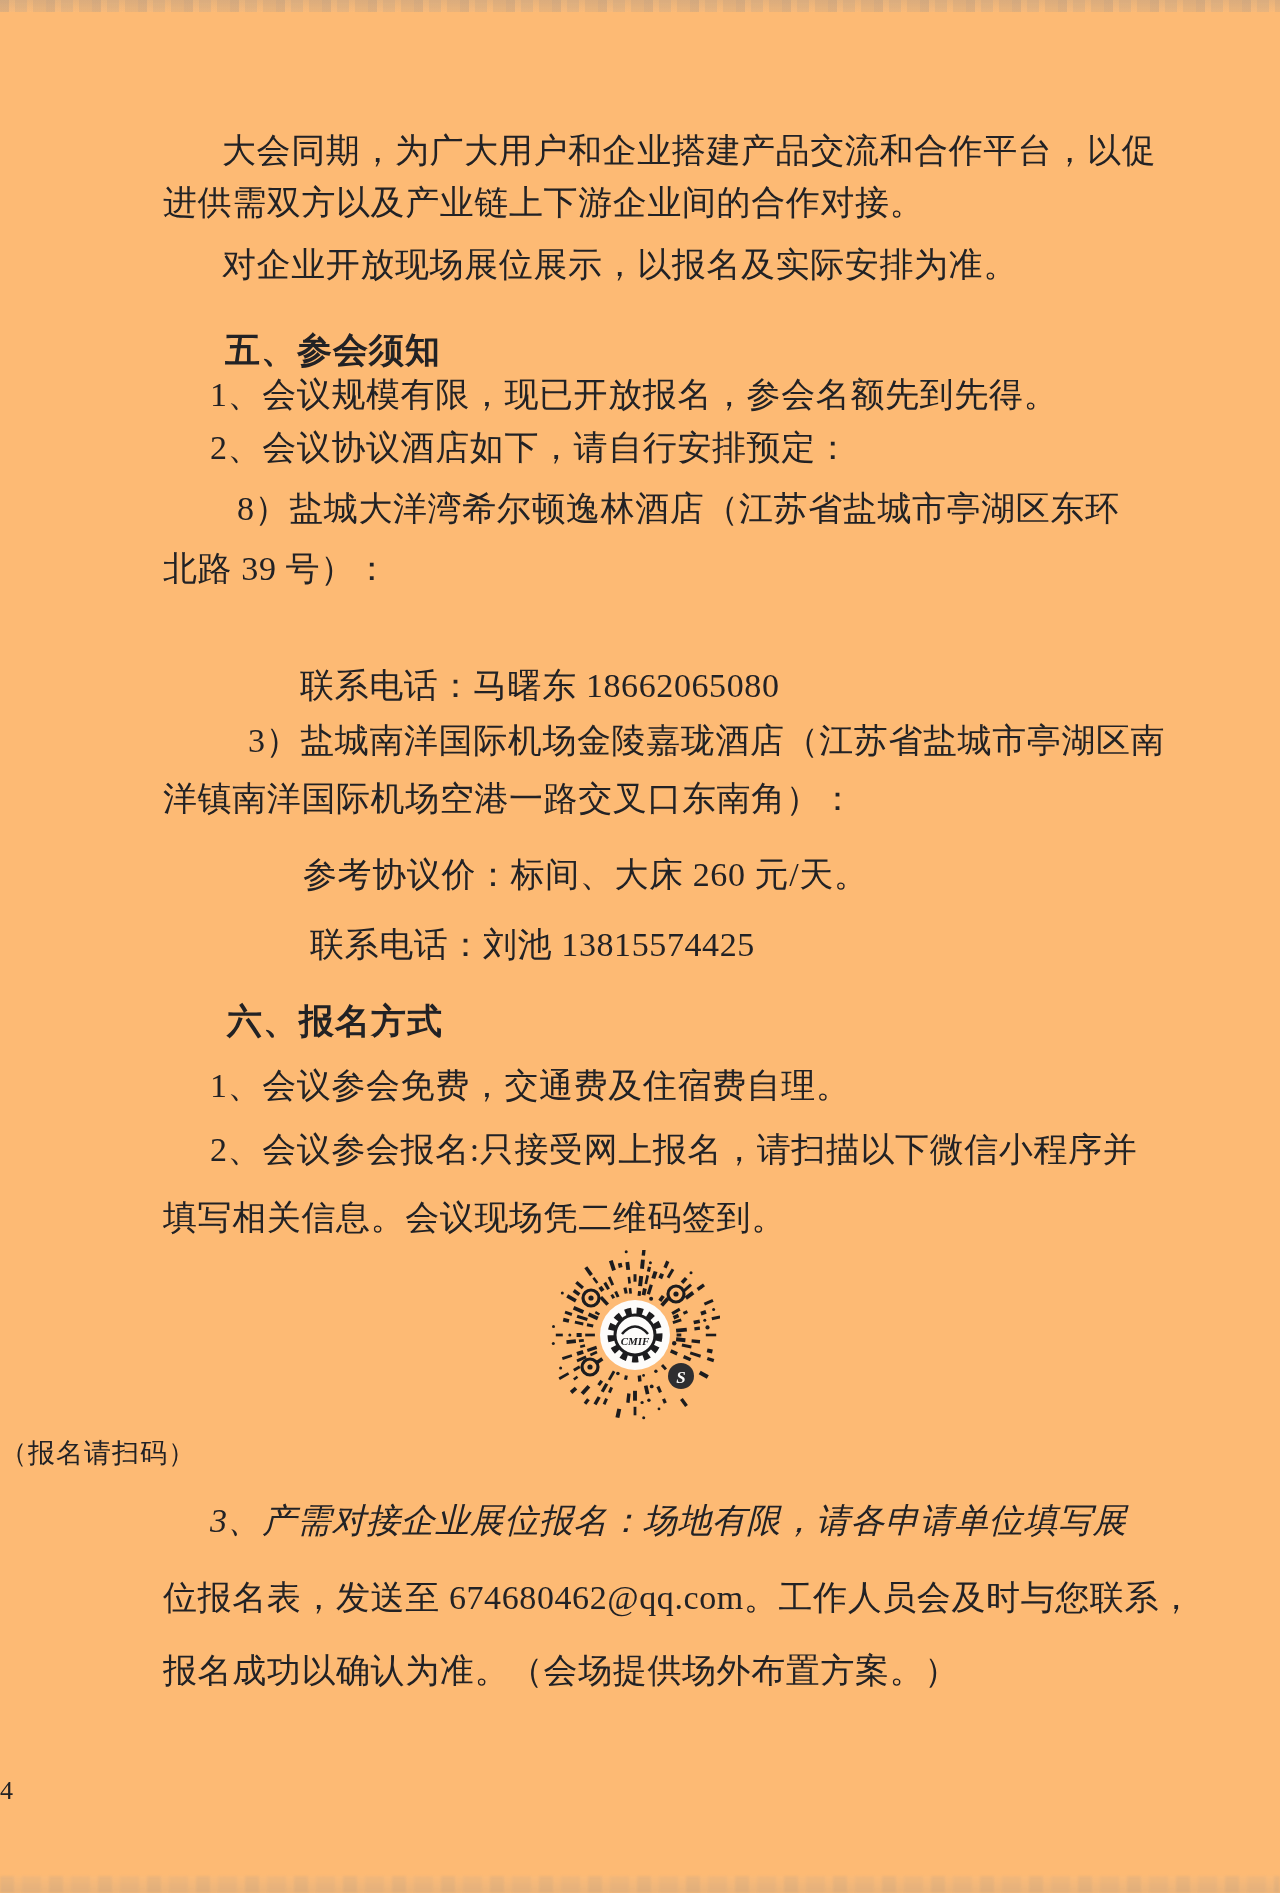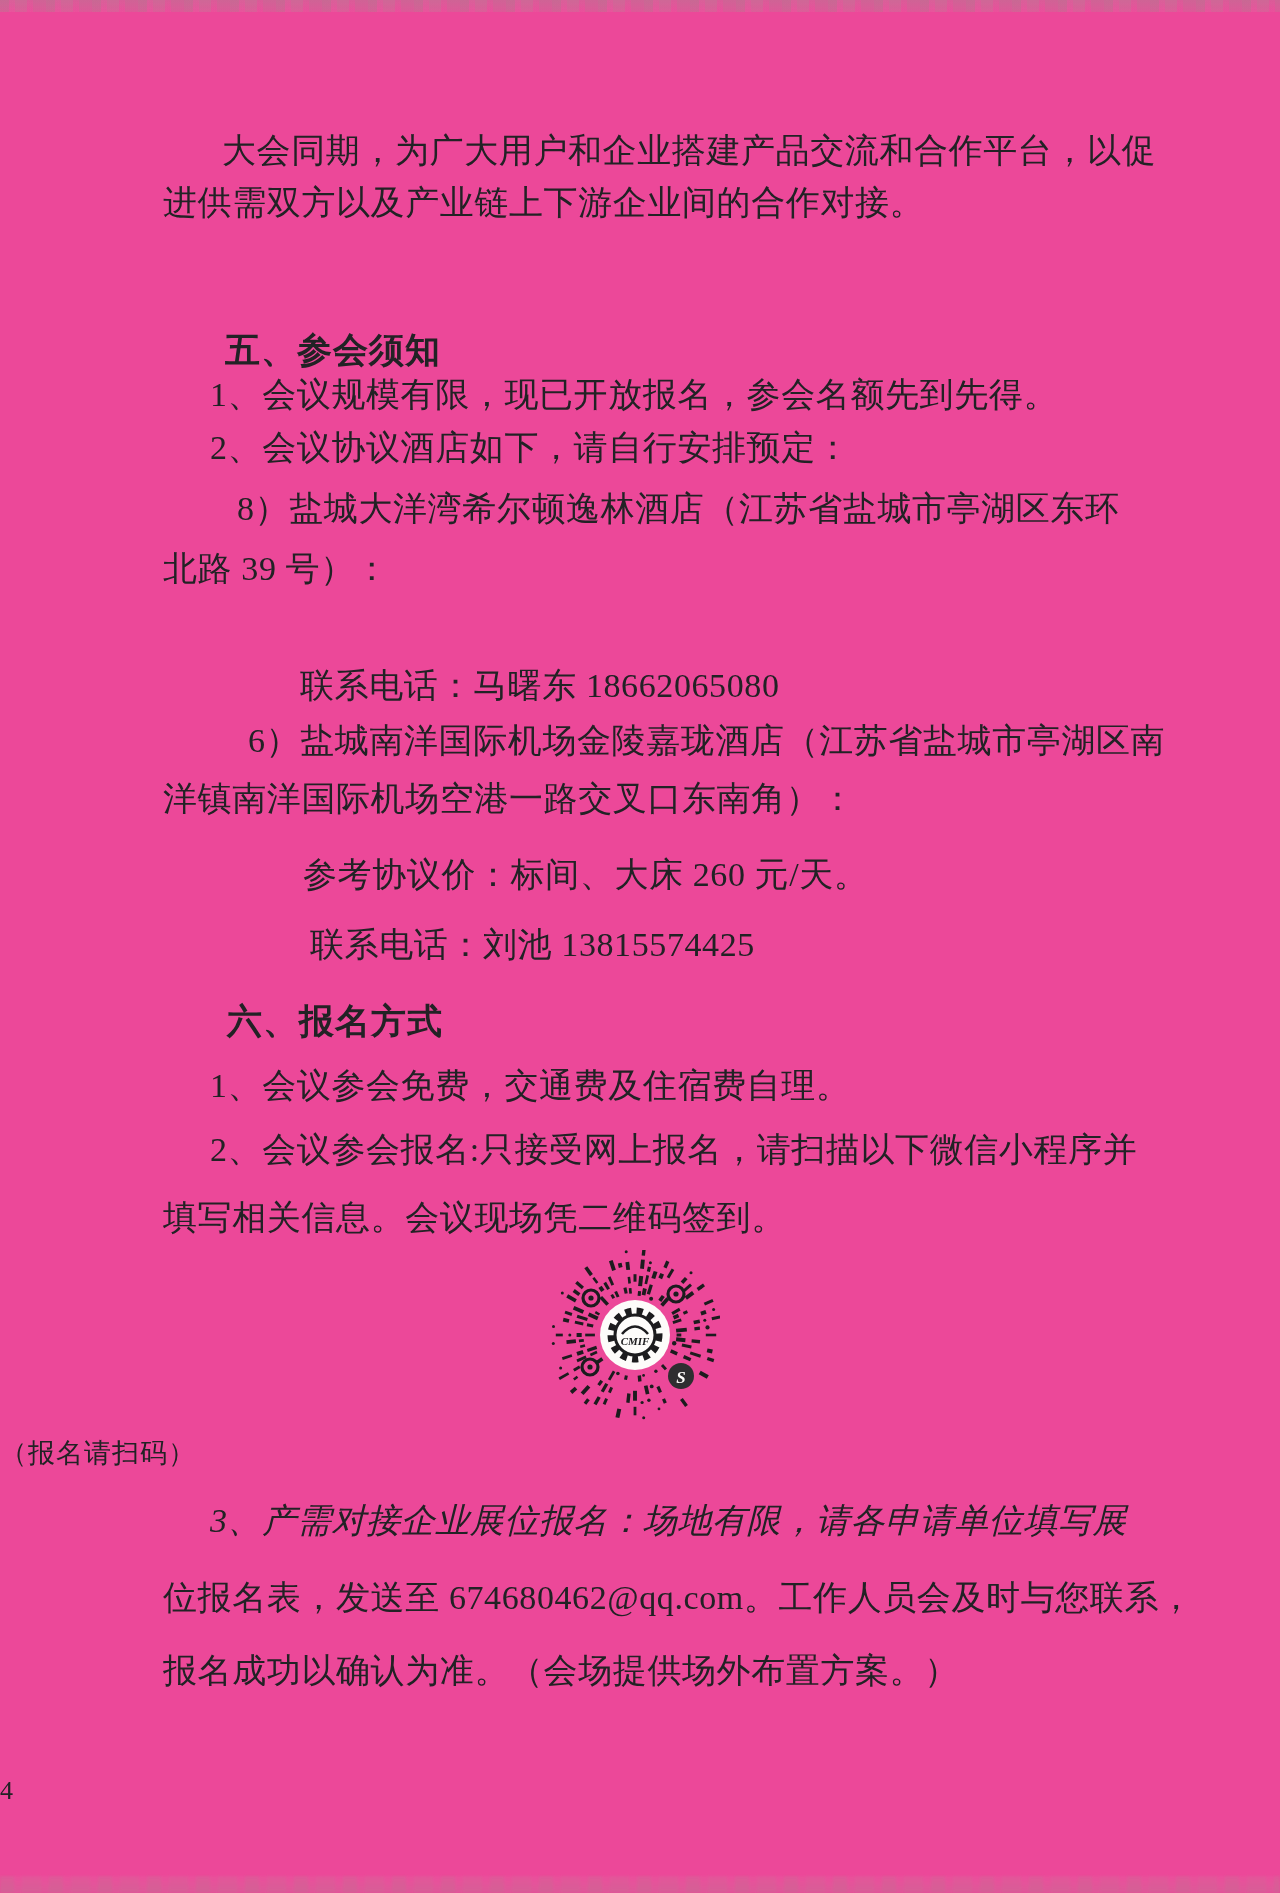--- a/index.html
+++ b/index.html
@@ -1,20 +1,20 @@
 <!DOCTYPE html>
 <html><head>
 <meta charset="utf-8">
 <style>
   html,body{margin:0;padding:0;background:#e8e6e2;}
   .page{
     position:relative;
     width:1280px;height:1893px;
     margin:0 auto;
-    background:#ec4899;
+    background:#fdba74;
     overflow:hidden;
     font-family:"Liberation Serif","DejaVu Serif",serif;
     color:#222225;
   }
   .ln{
     position:absolute;
     font-size:34px;
     line-height:1.25;
     letter-spacing:0.6px;
     white-space:nowrap;
@@ -51,30 +51,31 @@
 </style>
 </head>
 <body>
 
 <div class="page">
 
   <div class="edge-band-top"></div>
 
   <div class="ln" style="top:130px;left:222px;">大会同期，为广大用户和企业搭建产品交流和合作平台，以促</div>
   <div class="ln" style="top:182px;left:163px;">进供需双方以及产业链上下游企业间的合作对接。</div>
+  <div class="ln" style="top:244px;left:222px;">对企业开放现场展位展示，以报名及实际安排为准。</div>
 
   <div class="ln bold" style="top:309px;left:225px;margin-top:20px;">五、参会须知</div>
   <div class="ln" style="top:374px;left:210px;">1、会议规模有限，现已开放报名，参会名额先到先得。</div>
   <div class="ln" style="top:427px;left:210px;">2、会议协议酒店如下，请自行安排预定：</div>
 
   <div class="ln" style="top:488px;left:237px;">8）盐城大洋湾希尔顿逸林酒店（江苏省盐城市亭湖区东环</div>
   <div class="ln" style="top:548px;left:163px;">北路 39 号）：</div>
   <div class="ln" style="top:665px;left:300px;">联系电话：马曙东 18662065080</div>
 
-  <div class="ln" style="top:720px;left:248px;">6）盐城南洋国际机场金陵嘉珑酒店（江苏省盐城市亭湖区南</div>
+  <div class="ln" style="top:720px;left:248px;">3）盐城南洋国际机场金陵嘉珑酒店（江苏省盐城市亭湖区南</div>
   <div class="ln" style="top:778px;left:163px;">洋镇南洋国际机场空港一路交叉口东南角）：</div>
   <div class="ln" style="top:854px;left:303px;">参考协议价：标间、大床 260 元/天。</div>
   <div class="ln" style="top:924px;left:310px;">联系电话：刘池 13815574425</div>
 
   <div class="ln bold" style="top:1000px;left:227px;">六、报名方式</div>
   <div class="ln" style="top:1065px;left:210px;">1、会议参会免费，交通费及住宿费自理。</div>
   <div class="ln" style="top:1129px;left:210px;">2、会议参会报名:只接受网上报名，请扫描以下微信小程序并</div>
   <div class="ln" style="top:1197px;left:163px;">填写相关信息。会议现场凭二维码签到。</div>
 
   <div class="qr-wrap">

